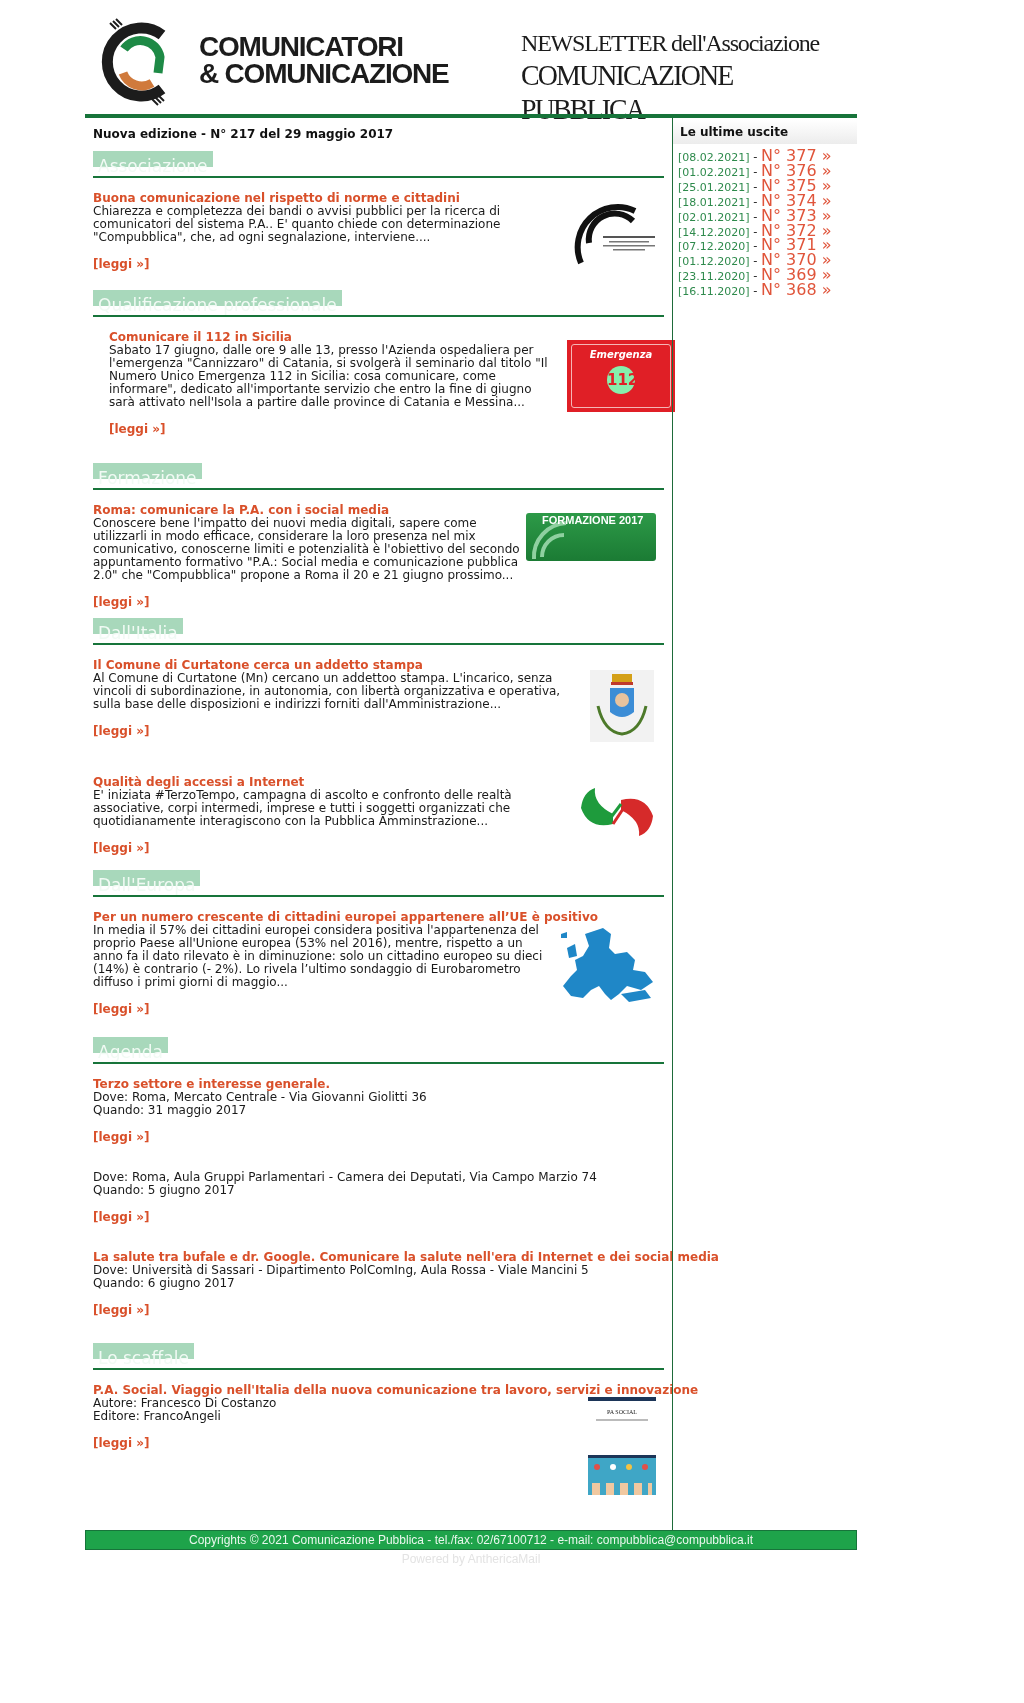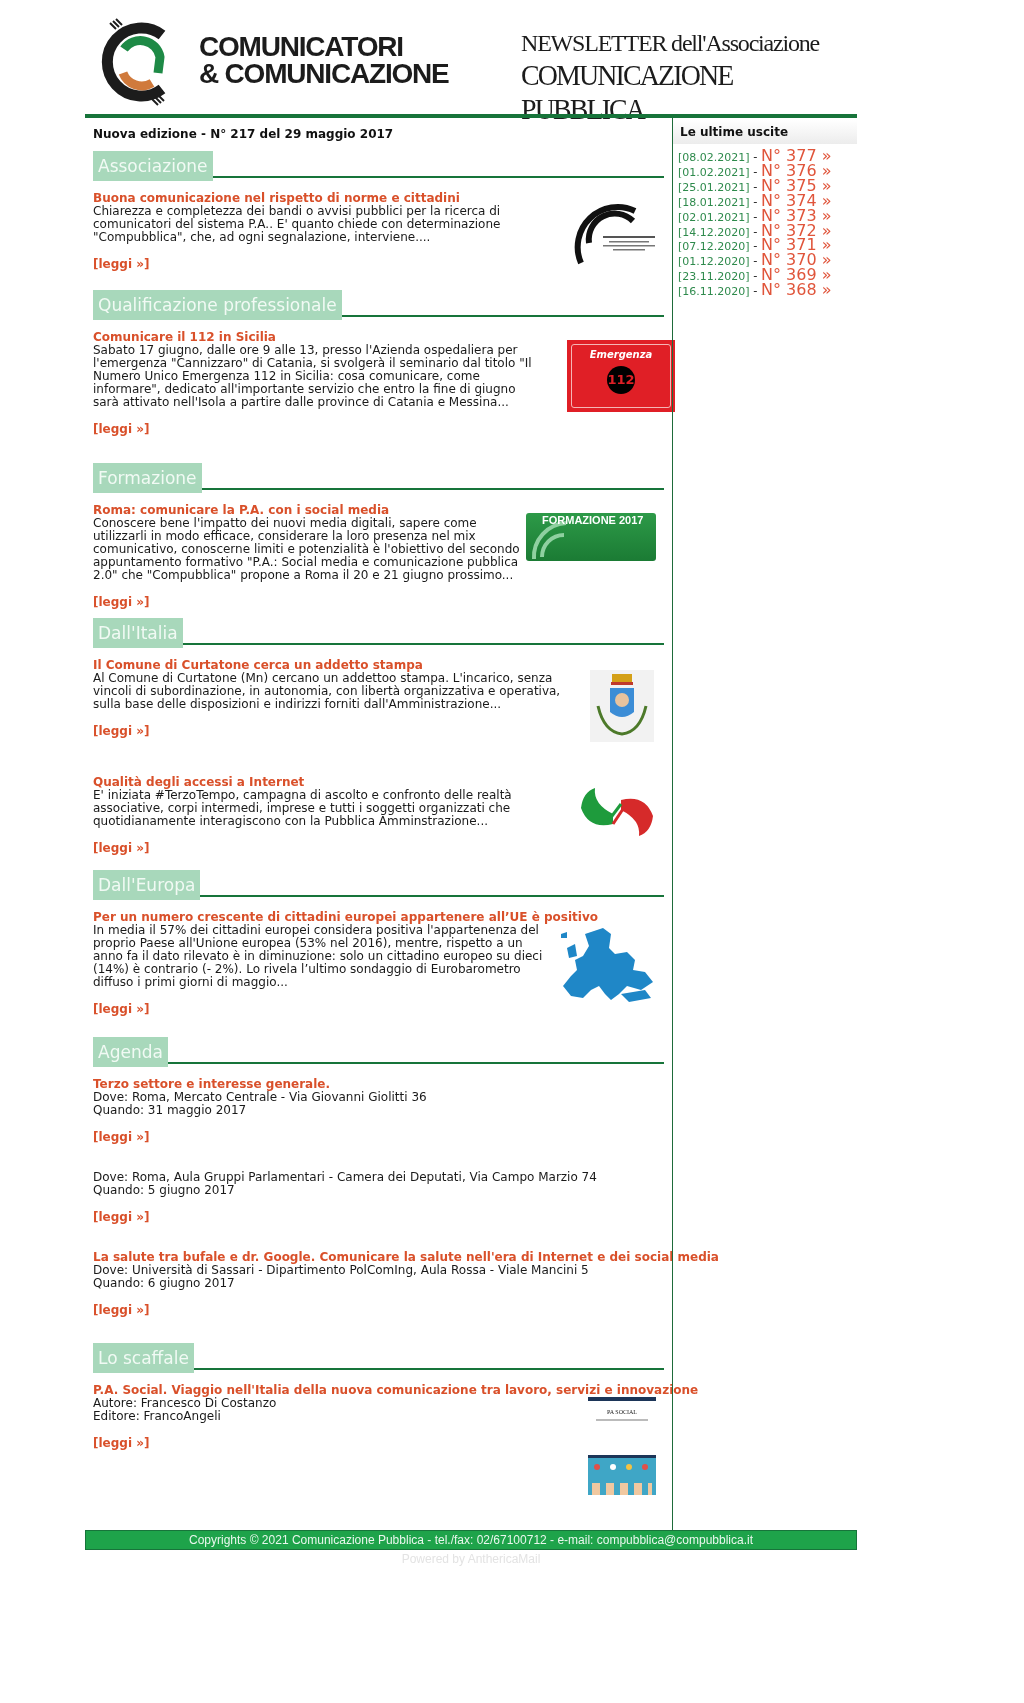--- a/index.html
+++ b/index.html
@@ -25,21 +25,21 @@
   
   .cols { position: absolute; top: 118px; left: 0; width: 772px; height: 1412px; }
   .main { position: absolute; left: 0; top: 0; width: 587px; height: 1412px; }
   .vrule { position: absolute; left: 587px; top: 0; width: 1px; height: 1412px; background: #1e6b3a; }
   .sidebar { position: absolute; left: 588px; top: 0; width: 184px; }
 
   .edition { position: absolute; left: 8px; top: 9px; font-size: 12px; font-weight: 700; color: #111; }
 
   .section { position: absolute; left: 8px; width: 571px; }
   .sec-head { position: relative; height: 28px; }
-  .sec-tab { position: absolute; left: 0; top: 0; height: 30px; padding: 0 5px; background: #a8d8bb;
+  .sec-tab { position: absolute; left: 0; top: 0; height: 16px; padding: 0 5px; background: #a8d8bb;
     color: #f1faf4; font-size: 17px; line-height: 30px; font-family: "DejaVu Sans", sans-serif; }
   .sec-line { position: absolute; left: 0; right: 0; top: 25px; height: 2px; background: #17743a; }
 
   .article { position: relative; }
   .art-title { color: #d9502a; font-size: 12px; font-weight: 700; line-height: 13px; display: block; text-decoration: none; }
   .art-body { font-size: 12px; line-height: 13px; color: #1a1a1a; }
   .leggi { display: inline-block; margin-top: 13px; color: #d9502a; font-weight: 700; font-size: 12px; text-decoration: none; }
   .thumb { position: absolute; }
 
   
@@ -111,29 +111,29 @@
           <rect x="30" y="42" width="52" height="1.5" fill="#777"></rect>
           <rect x="40" y="46" width="32" height="1.5" fill="#777"></rect>
         </svg>
       </div>
 
       <div class="section" style="top:172px;">
         <div class="sec-head">
           <div class="sec-line"></div>
           <div class="sec-tab">Qualificazione professionale</div>
         </div>
-        <div class="article" style="margin-top:13px; width:440px;">
+        <div class="article" style="margin-top:13px; width:440px;margin-left:16px;">
           <a class="art-title" href="#">Comunicare il 112 in Sicilia</a>
           <div class="art-body">Sabato 17 giugno, dalle ore 9 alle 13, presso l'Azienda ospedaliera per l'emergenza "Cannizzaro" di Catania, si svolgerà il seminario dal titolo "Il Numero Unico Emergenza 112 in Sicilia: cosa comunicare, come informare", dedicato all'importante servizio che entro la fine di giugno sarà attivato nell'Isola a partire dalle province di Catania e Messina...</div>
           <a class="leggi" href="#">[leggi »]</a>
         </div>
         <div class="thumb" style="left:474px; top:50px; width:108px; height:72px; background:#e01f26; padding:4px;">
           <div style="border:1px solid #f5b5b5; border-radius:3px; height:100%; text-align:center; color:#fff;">
             <div style="font-size:10px; font-weight:700; font-style:italic; line-height:14px; margin-top:3px;">Emergenza</div>
-            <div style="width:28px; height:28px; border-radius:50%; background:#000000; color:#e01f26; font-size:13px; font-weight:700; line-height:28px; margin:4px auto 0;">112</div>
+            <div style="width:28px; height:28px; border-radius:50%; background:#86efac; color:#e01f26; font-size:15px; font-weight:700; line-height:28px; margin:4px auto 0;">112</div>
           </div>
         </div>
       </div>
 
       <div class="section" style="top:336px;margin-top:9px;">
         <div class="sec-head">
           <div class="sec-line"></div>
           <div class="sec-tab">Formazione</div>
         </div>
         <div class="article" style="margin-top:13px; width:430px;">

